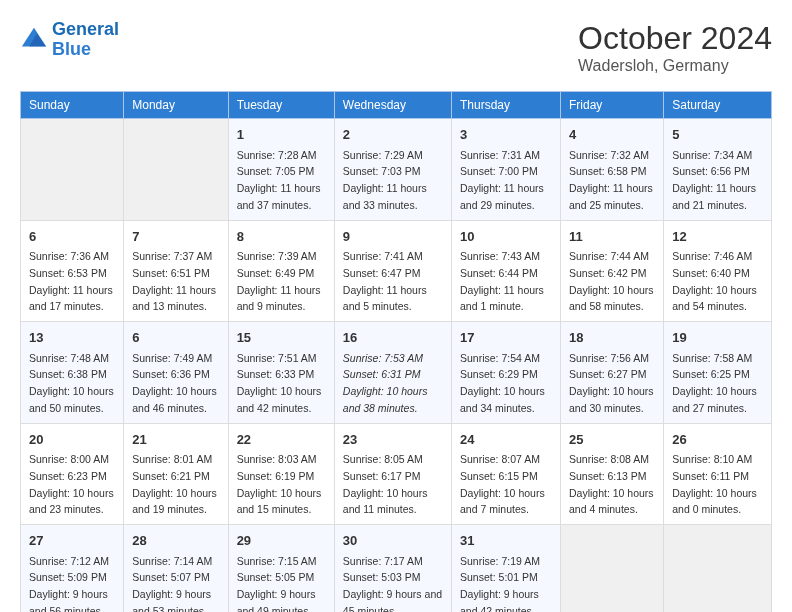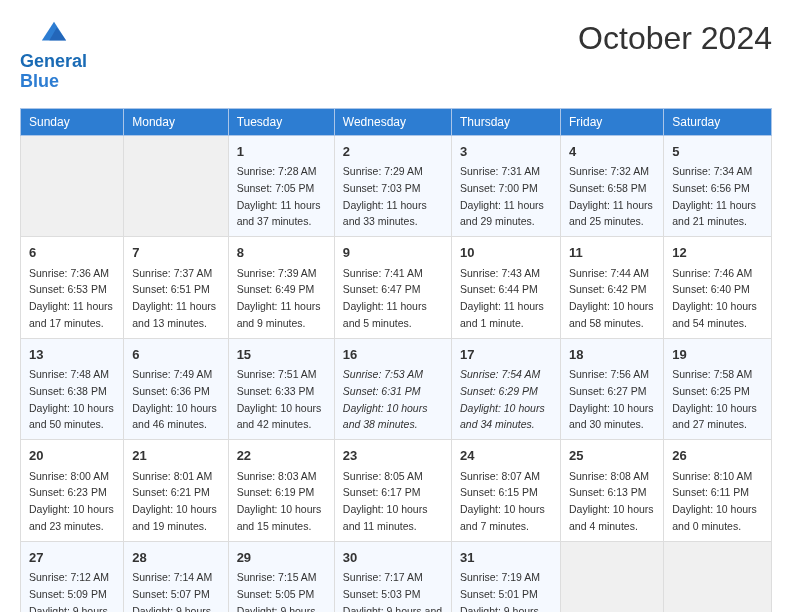--- a/index.html
+++ b/index.html
@@ -13,21 +13,20 @@
     .header {
       display: flex;
       justify-content: space-between;
       align-items: flex-start;
       margin-bottom: 16px;
     }
     .logo {
       display: flex;
       align-items: center;
       gap: 4px;
-      flex-direction: column;
     }
     .logo-text {
       font-size: 18px;
       font-weight: bold;
       color: #333;
       line-height: 1.1;
     }
     .logo-text span {
       color: #1a6bb5;
     }
@@ -103,20 +102,21 @@
       <polygon points="15,2 28,22 2,22" fill="#2d7dd2"></polygon>
       <polygon points="18,8 28,22 10,22" fill="#1a4fa0" opacity="0.5"></polygon>
     </svg>
     <div class="logo-text">
       <span>General</span><br>
       <span style="color:#2d7dd2">Blue</span>
     </div>
   </div>
   <div class="month-info">
     <div class="month-title">October 2024</div>
+    <div class="location">Wadersloh, Germany</div>
   </div>
 </div>
 
 <table>
   <thead>
     <tr>
     <th>Sunday</th>
         <th>Monday</th>
         <th>Tuesday</th>
         <th>Wednesday</th>
@@ -174,21 +174,21 @@
 Daylight: 10 hours and 50 minutes.</span></td>
         <td><span class="day-num">6</span><span class="day-detail" style="white-space: pre-line;">Sunrise: 7:49 AM
 Sunset: 6:36 PM
 Daylight: 10 hours and 46 minutes.</span></td>
         <td><span class="day-num">15</span><span class="day-detail" style="white-space: pre-line;">Sunrise: 7:51 AM
 Sunset: 6:33 PM
 Daylight: 10 hours and 42 minutes.</span></td>
         <td><span class="day-num">16</span><span class="day-detail" style="white-space: pre-line; font-style: italic;">Sunrise: 7:53 AM
 Sunset: 6:31 PM
 Daylight: 10 hours and 38 minutes.</span></td>
-        <td><span class="day-num">17</span><span class="day-detail" style="white-space: pre-line; font-style: italic;">Sunrise: 7:54 AM
+        <td><span class="day-num">17</span><span class="day-detail" style="white-space: pre-line;">Sunrise: 7:54 AM
 Sunset: 6:29 PM
 Daylight: 10 hours and 34 minutes.</span></td>
         <td><span class="day-num">18</span><span class="day-detail" style="white-space: pre-line;">Sunrise: 7:56 AM
 Sunset: 6:27 PM
 Daylight: 10 hours and 30 minutes.</span></td>
         <td><span class="day-num">19</span><span class="day-detail" style="white-space: pre-line;">Sunrise: 7:58 AM
 Sunset: 6:25 PM
 Daylight: 10 hours and 27 minutes.</span></td>
       </tr>
       <tr>

